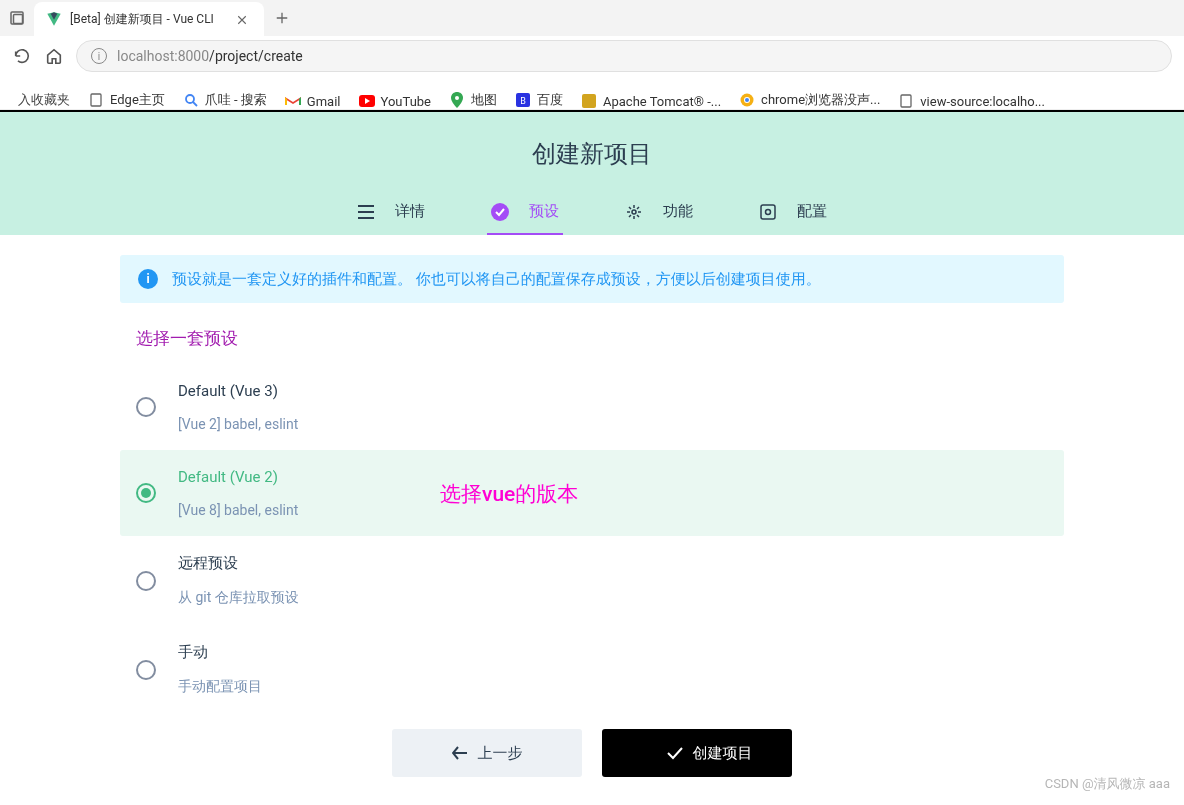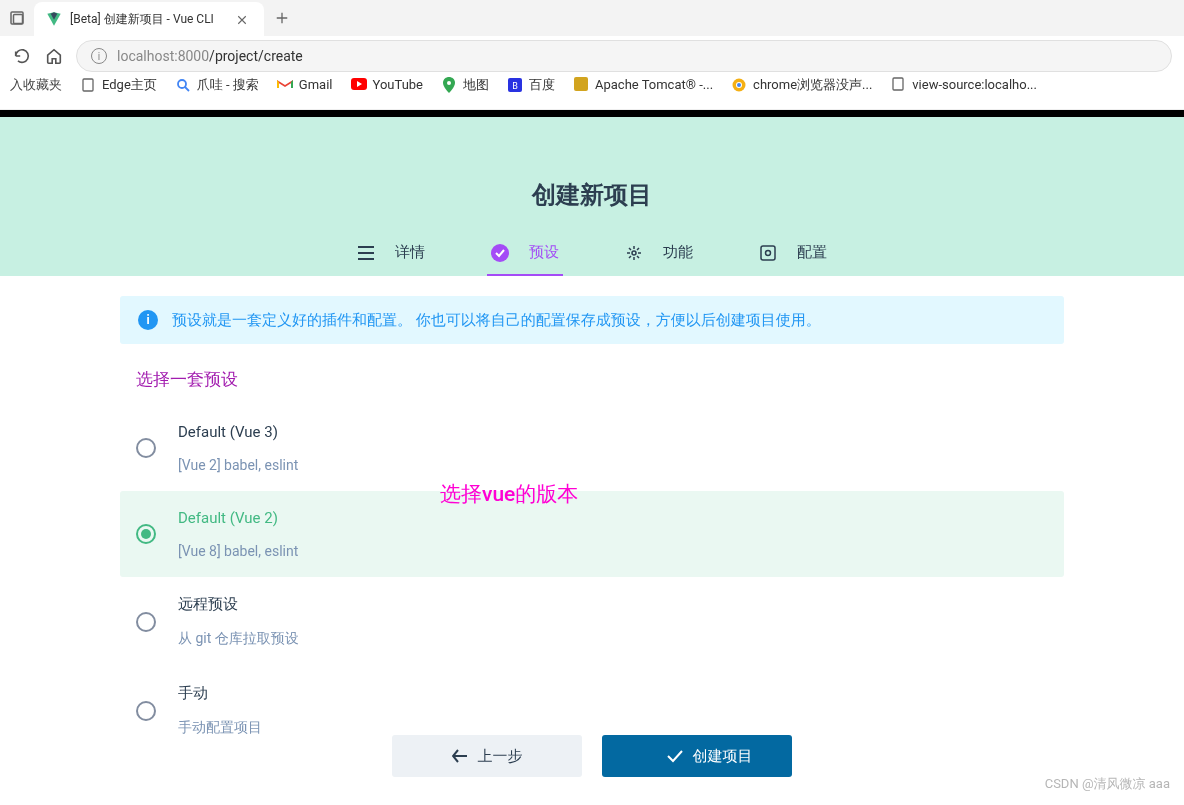--- a/index.html
+++ b/index.html
@@ -1,42 +1,42 @@
 <!DOCTYPE html>
 <html><head>
   <meta charset="utf-8">
   <style>
     * { margin: 0; padding: 0; box-sizing: border-box; font-family: -apple-system, BlinkMacSystemFont, "Segoe UI", Roboto, sans-serif; }
     body { width: 1184px; height: 805px; background: #fff; overflow: hidden; }
     
     
-    .browser-chrome { background: #f3f3f3; border-bottom: 7px solid #000000; }
+    .browser-chrome { background: #f3f3f3; border-bottom: 2px solid #000000; }
     .tab-bar { display: flex; align-items: center; height: 36px; padding-left: 8px; }
     .tab-prefix-icon { width: 18px; height: 18px; display: flex; align-items: center; justify-content: center; margin-right: 8px; }
     .tab { display: flex; align-items: center; background: #fff; height: 34px; padding: 0 12px; border-radius: 8px 8px 0 0; margin-top: 2px; min-width: 230px; gap: 8px; }
     .tab-favicon { width: 16px; height: 16px; color: #42b983; }
     .tab-title { font-size: 12px; color: #333; flex: 1; }
     .tab-close { width: 16px; height: 16px; color: #666; cursor: pointer; }
     .tab-new { width: 28px; height: 28px; display: flex; align-items: center; justify-content: center; color: #666; margin-left: 4px; }
     
     .address-bar-row { display: flex; align-items: center; height: 40px; padding: 0 12px; gap: 12px; background: #fff; }
     .nav-btn { width: 20px; height: 20px; display: flex; align-items: center; justify-content: center; color: #555; }
     .address-bar { flex: 1; height: 32px; border-radius: 16px; background: #f5f5f5; border: 1px solid #e0e0e0; display: flex; align-items: center; padding: 0 14px; gap: 10px; }
     .addr-icon { width: 16px; height: 16px; border: 1.5px solid #888; border-radius: 50%; display: flex; align-items: center; justify-content: center; font-size: 10px; color: #888; }
     .address-text { font-size: 14px; color: #333; }
     .address-text .host { color: #888; }
     
-    .bookmarks-bar { display: flex; align-items: flex-start; height: 34px; padding: 0 10px; gap: 18px; font-size: 13px; color: #333; background: #fff; border-bottom: 1px solid #eee; }
+    .bookmarks-bar { display: flex; align-items: flex-end; height: 34px; padding: 0 18px; gap: 18px; font-size: 13px; color: #333; background: #fff; border-bottom: 1px solid #eee; }
     .bookmark { display: flex; align-items: center; gap: 6px; white-space: nowrap; }
     .bm-icon { width: 16px; height: 16px; display: flex; align-items: center; justify-content: center; }
     .favorites-label { color: #444; font-size: 13px; }
     
     
     .vue-header { background: #c7f0e2; padding: 26px 0 0 0; text-align: center; }
-    .page-title { font-size: 24px; color: #2c3e50; font-weight: 700; margin-bottom: 22px; margin-top: 36px; }
+    .page-title { font-size: 24px; color: #2c3e50; font-weight: 400; margin-bottom: 22px; }
     .tabs-row { display: flex; justify-content: center; gap: 58px; }
     .vue-tab { display: flex; align-items: center; gap: 20px; padding: 10px 4px 12px; font-size: 15px; color: #2c3e50; border-bottom: 2px solid transparent; cursor: pointer; justify-content: flex-end; }
     .vue-tab.active { color: #a44cf6; border-bottom-color: #a44cf6; }
     .vue-tab .tab-icon { width: 18px; height: 18px; display: flex; align-items: center; justify-content: center; }
     .vue-tab.active .tab-icon { background: #a44cf6; border-radius: 50%; color: #fff; }
     
     .content-area { padding: 0; }
     .info-banner { background: #e2f8ff; margin: 20px 120px 0; padding: 14px 18px; display: flex; align-items: center; gap: 14px; border-radius: 3px; }
     .info-icon { width: 20px; height: 20px; background: #2196f3; border-radius: 50%; color: #fff; display: flex; align-items: center; justify-content: center; font-size: 12px; font-weight: bold; flex-shrink: 0; }
     .info-text { color: #2196f3; font-size: 15px; }
@@ -51,23 +51,23 @@
     .radio-dot { width: 10px; height: 10px; background: #42b983; border-radius: 50%; display: none; }
     .preset-item.selected .radio-dot { display: block; }
     .preset-text { display: flex; flex-direction: column; gap: 16px; }
     .preset-title { font-size: 15px; color: #2c3e50; }
     .preset-item.selected .preset-title { color: #42b983; }
     .preset-desc { font-size: 14px; color: #7b93b3; }
     
     .annotation { position: absolute; top: 480px; left: 440px; color: #ff00d4; font-size: 21px; font-weight: 500; }
     
     .footer-buttons { position: absolute; bottom: 28px; left: 50%; transform: translateX(-50%); display: flex; gap: 20px; }
-    .btn { height: 42px; min-width: 190px; border-radius: 3px; display: flex; align-items: center; justify-content: center; gap: 10px; font-size: 15px; cursor: pointer; }
+    .btn { height: 48px; min-width: 190px; border-radius: 3px; display: flex; align-items: center; justify-content: center; gap: 10px; font-size: 15px; cursor: pointer; }
     .btn-secondary { background: #edf1f5; color: #2c3e50; }
-    .btn-primary { background: #0369a1; color: #fff; padding-left: 25px; }
+    .btn-primary { background: #000000; color: #fff; padding-left: 25px; }
     
     .watermark { position: absolute; bottom: 12px; right: 14px; color: rgba(120,120,120,0.55); font-size: 13px; }
   </style>
 </head>
 <body>
 
 <div class="browser-chrome">
   <div class="tab-bar">
     <div class="tab-prefix-icon">
       <svg width="14" height="14" viewBox="0 0 14 14">

